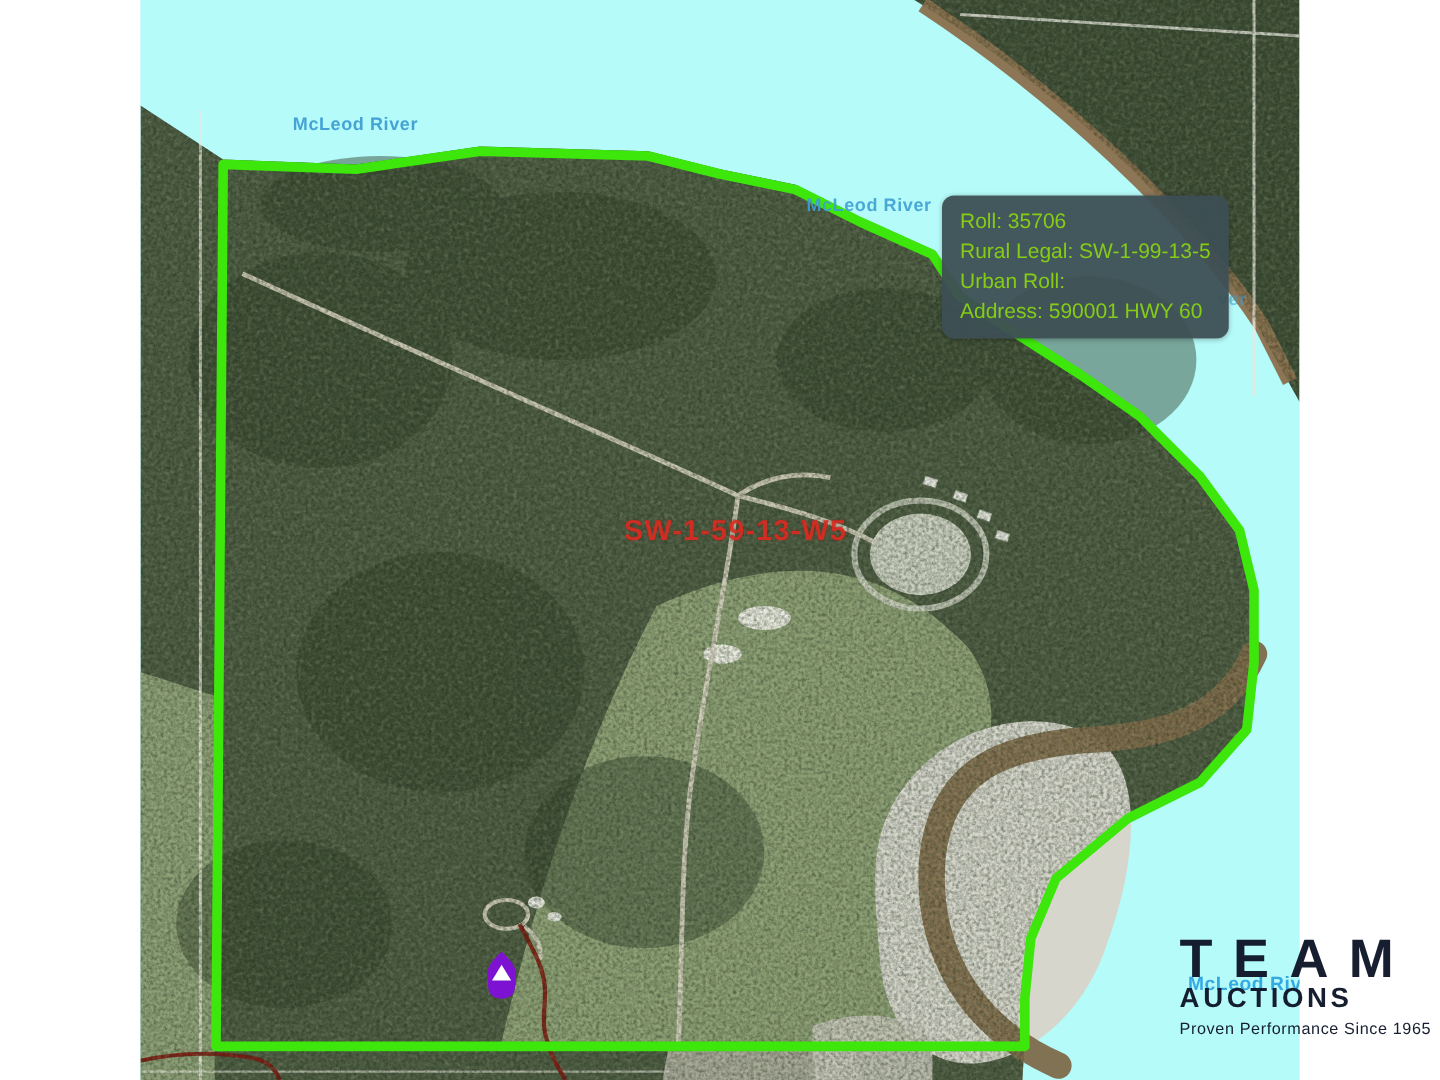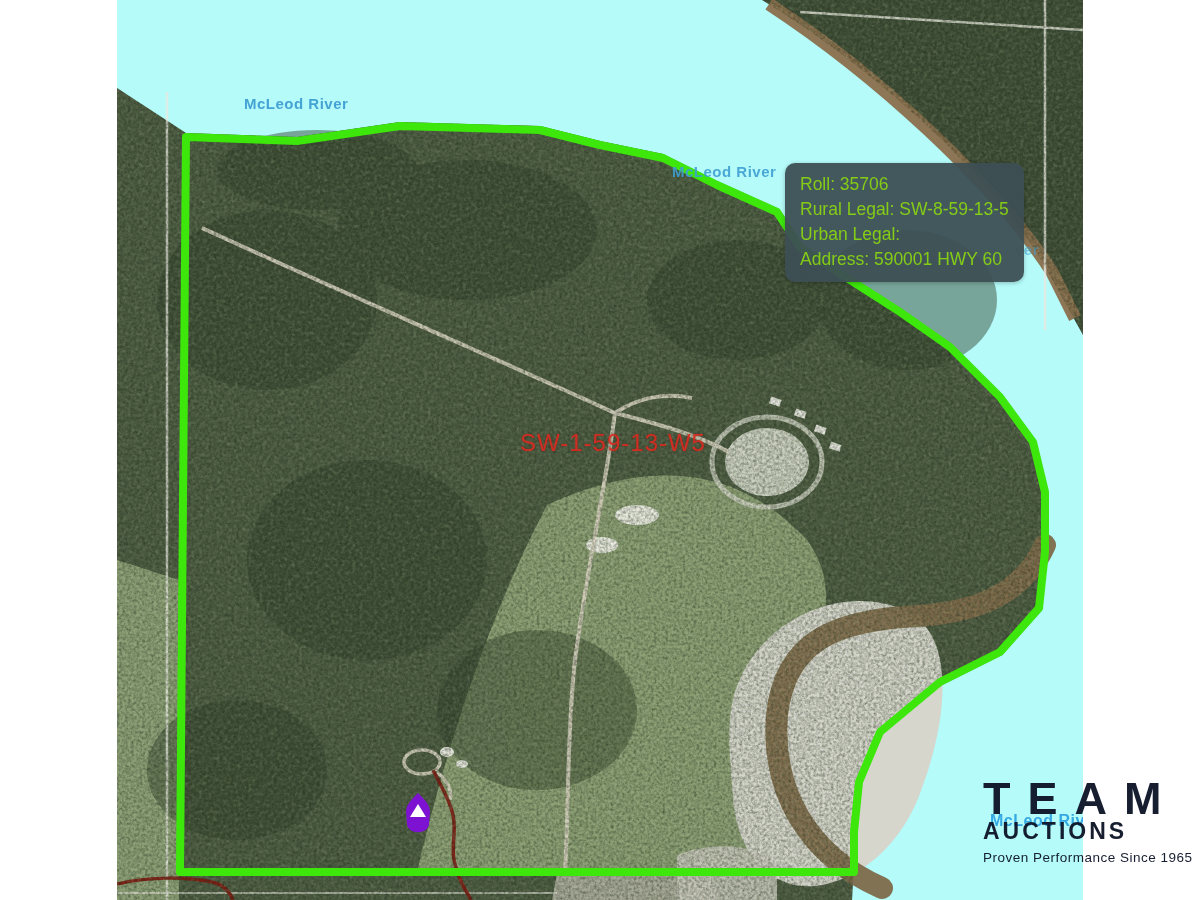--- a/index.html
+++ b/index.html
@@ -15,21 +15,21 @@
   
   .river-label{position:absolute;color:#3f9fd2;font-size:15px;font-weight:bold;
                letter-spacing:.5px;white-space:nowrap;opacity:.95;}
   #river-label-1{left:127px;top:95px;}
   #river-label-2{left:555px;top:163px;opacity:.9;}
   #river-label-3{left:873px;top:812px;color:#2ea5e2;font-size:16px;}
   #river-frag{left:898px;top:241px;opacity:.55;font-size:15px;}
 
   
   #parcel-label{position:absolute;left:496px;top:429px;transform:translateX(-50%);
-      color:#da2b20;font-size:24px;font-weight:normal;letter-spacing:1px;
+      color:#da2b20;font-size:24px;font-weight:bold;letter-spacing:1px;
       white-space:nowrap;opacity:.92;text-shadow:0 0 2px rgba(120,0,0,.45);}
 
   
   #tooltip{position:absolute;left:668px;top:163px;
       background:rgba(61,79,84,.95);border-radius:10px;
       padding:9px 15px 10px 15px;color:#84cc16;font-size:17.5px;
       line-height:25px;white-space:nowrap;box-shadow:0 1px 4px rgba(0,0,0,.25);}
   #tooltip .tip-line{white-space:nowrap;}
 
   
@@ -151,22 +151,22 @@
 
     <div class="river-label" id="river-label-1">McLeod River</div>
     <div class="river-label" id="river-label-2">McLeod River</div>
     <div class="river-label" id="river-frag">ver</div>
     <div class="river-label" id="river-label-3">McLeod River</div>
 
     <div id="parcel-label">SW-1-59-13-W5</div>
 
     <div id="tooltip">
       <div class="tip-line">Roll: 35706</div>
-      <div class="tip-line">Rural Legal: SW-8-59-13-5</div>
-      <div class="tip-line">Urban Legal:</div>
+      <div class="tip-line">Rural Legal: SW-1-99-13-5</div>
+      <div class="tip-line">Urban Roll:</div>
       <div class="tip-line">Address: 590001 HWY 60</div>
     </div>
   </div>
 
   <div id="house-marker">
     <svg width="30" height="48" viewBox="0 0 30 48">
       <path d="M15,3 C22,10 27,15 27,22 L26,34 C25,45 5,45 4,34 L3,22 C3,15 8,10 15,3 Z" fill="#7d12d2"></path>
       <path d="M15,14 L23,27 L7,27 Z" fill="#ffffff"></path>
     </svg>
   </div>

